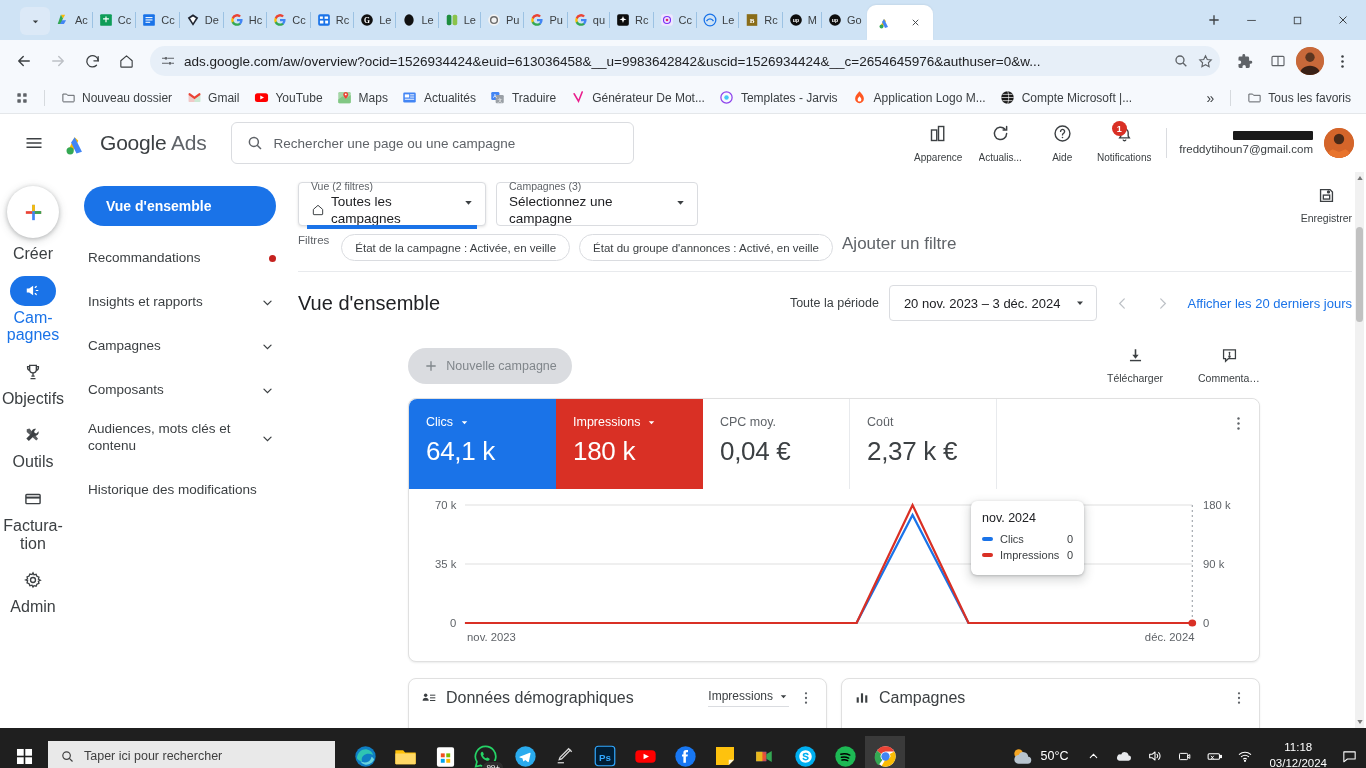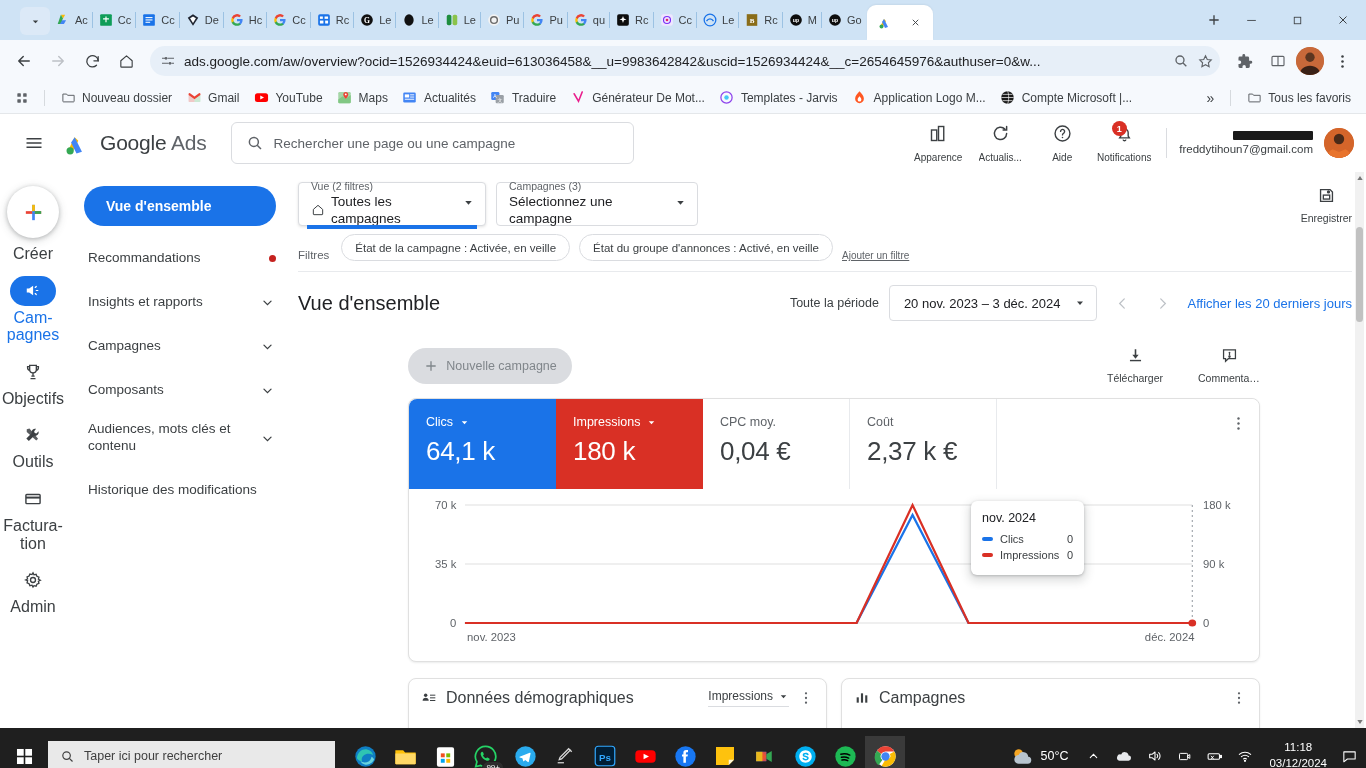--- a/index.html
+++ b/index.html
@@ -171,28 +171,28 @@
     padding: 0 30px 0 12px; position: relative; cursor: pointer; background: #fff;
   }
   .selbox.focused { border-color: #dadce0; box-shadow: 0 1px 3px rgba(0,0,0,.12); }
   .selbox .sb-top { font-size: 10.5px; color: #5f6368; line-height: 1.2; }
   .selbox .sb-main { font-size: 13.5px; color: #202124; display: flex; align-items: center; gap: 6px; line-height: 1.3; }
   .selbox .caret { position: absolute; right: 10px; top: 50%; transform: translateY(-50%); }
   .selbox .underline { position: absolute; left: 8px; right: 8px; bottom: -4px; height: 4px; background: #1a73e8; }
   .save-btn { margin-left: auto; display: flex; flex-direction: column; align-items: center; gap: 3px; cursor: pointer; padding-top: 4px; }
   .save-btn .sl { font-size: 10.5px; color: #3c4043; }
 
-  .filterrow { display: flex; align-items: flex-end; gap: 9px; padding: 8px 14px 10px 8px; }
+  .filterrow { display: flex; align-items: flex-start; gap: 9px; padding: 8px 14px 10px 8px; }
   .filterrow .flab { font-size: 11.5px; color: #5f6368; margin-right: 3px; }
   .chip {
     border: 1px solid #dadce0; border-radius: 15px; height: 27px;
     display: flex; align-items: center; padding: 0 13px; font-size: 11.5px;
     color: #3c4043; cursor: pointer; white-space: nowrap;
   }
-  .addfilter { font-size: 10px; color: #5f6368; cursor: pointer; text-decoration: underline; }
+  .addfilter { font-size: 17px; color: #5f6368; cursor: pointer; }
 
   .divline { height: 1px; background: #e8eaed; margin: 0 14px 0 8px; }
 
   .titlerow { display: flex; align-items: center; padding: 13px 14px 13px 8px; gap: 10px; }
   .ptitle { font-size: 20px; color: #202124; }
   .titlerow .right { margin-left: auto; display: flex; align-items: center; gap: 10px; }
   .periodlbl { font-size: 12.5px; color: #3c4043; }
   .daterange {
     border: 1px solid #dadce0; border-radius: 4px; height: 36px; min-width: 190px;
     display: flex; align-items: center; justify-content: space-between;

